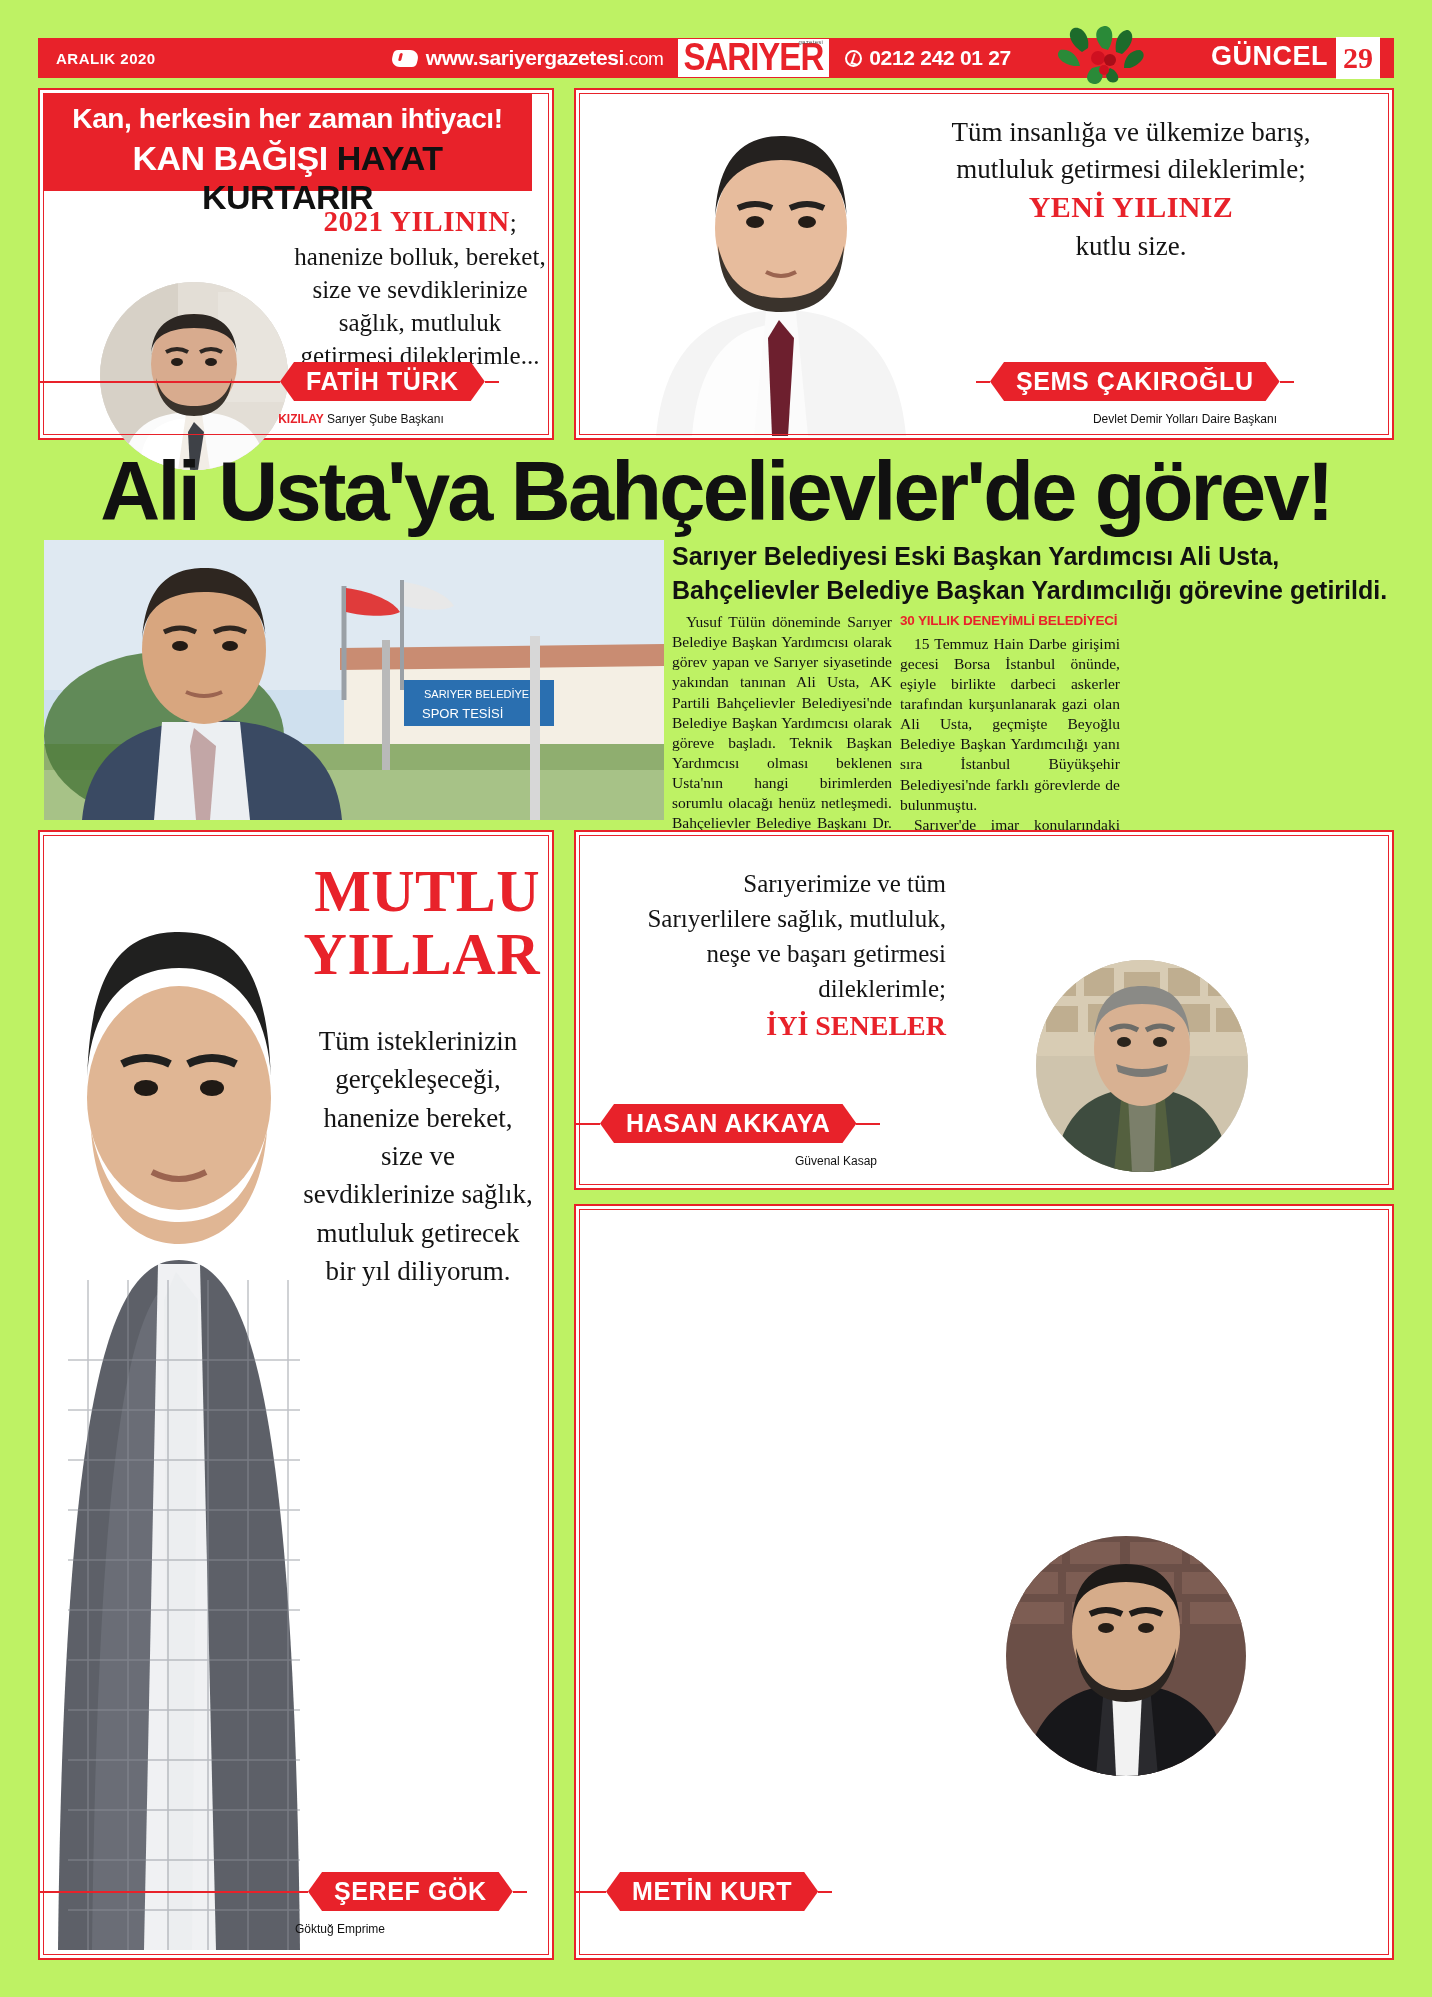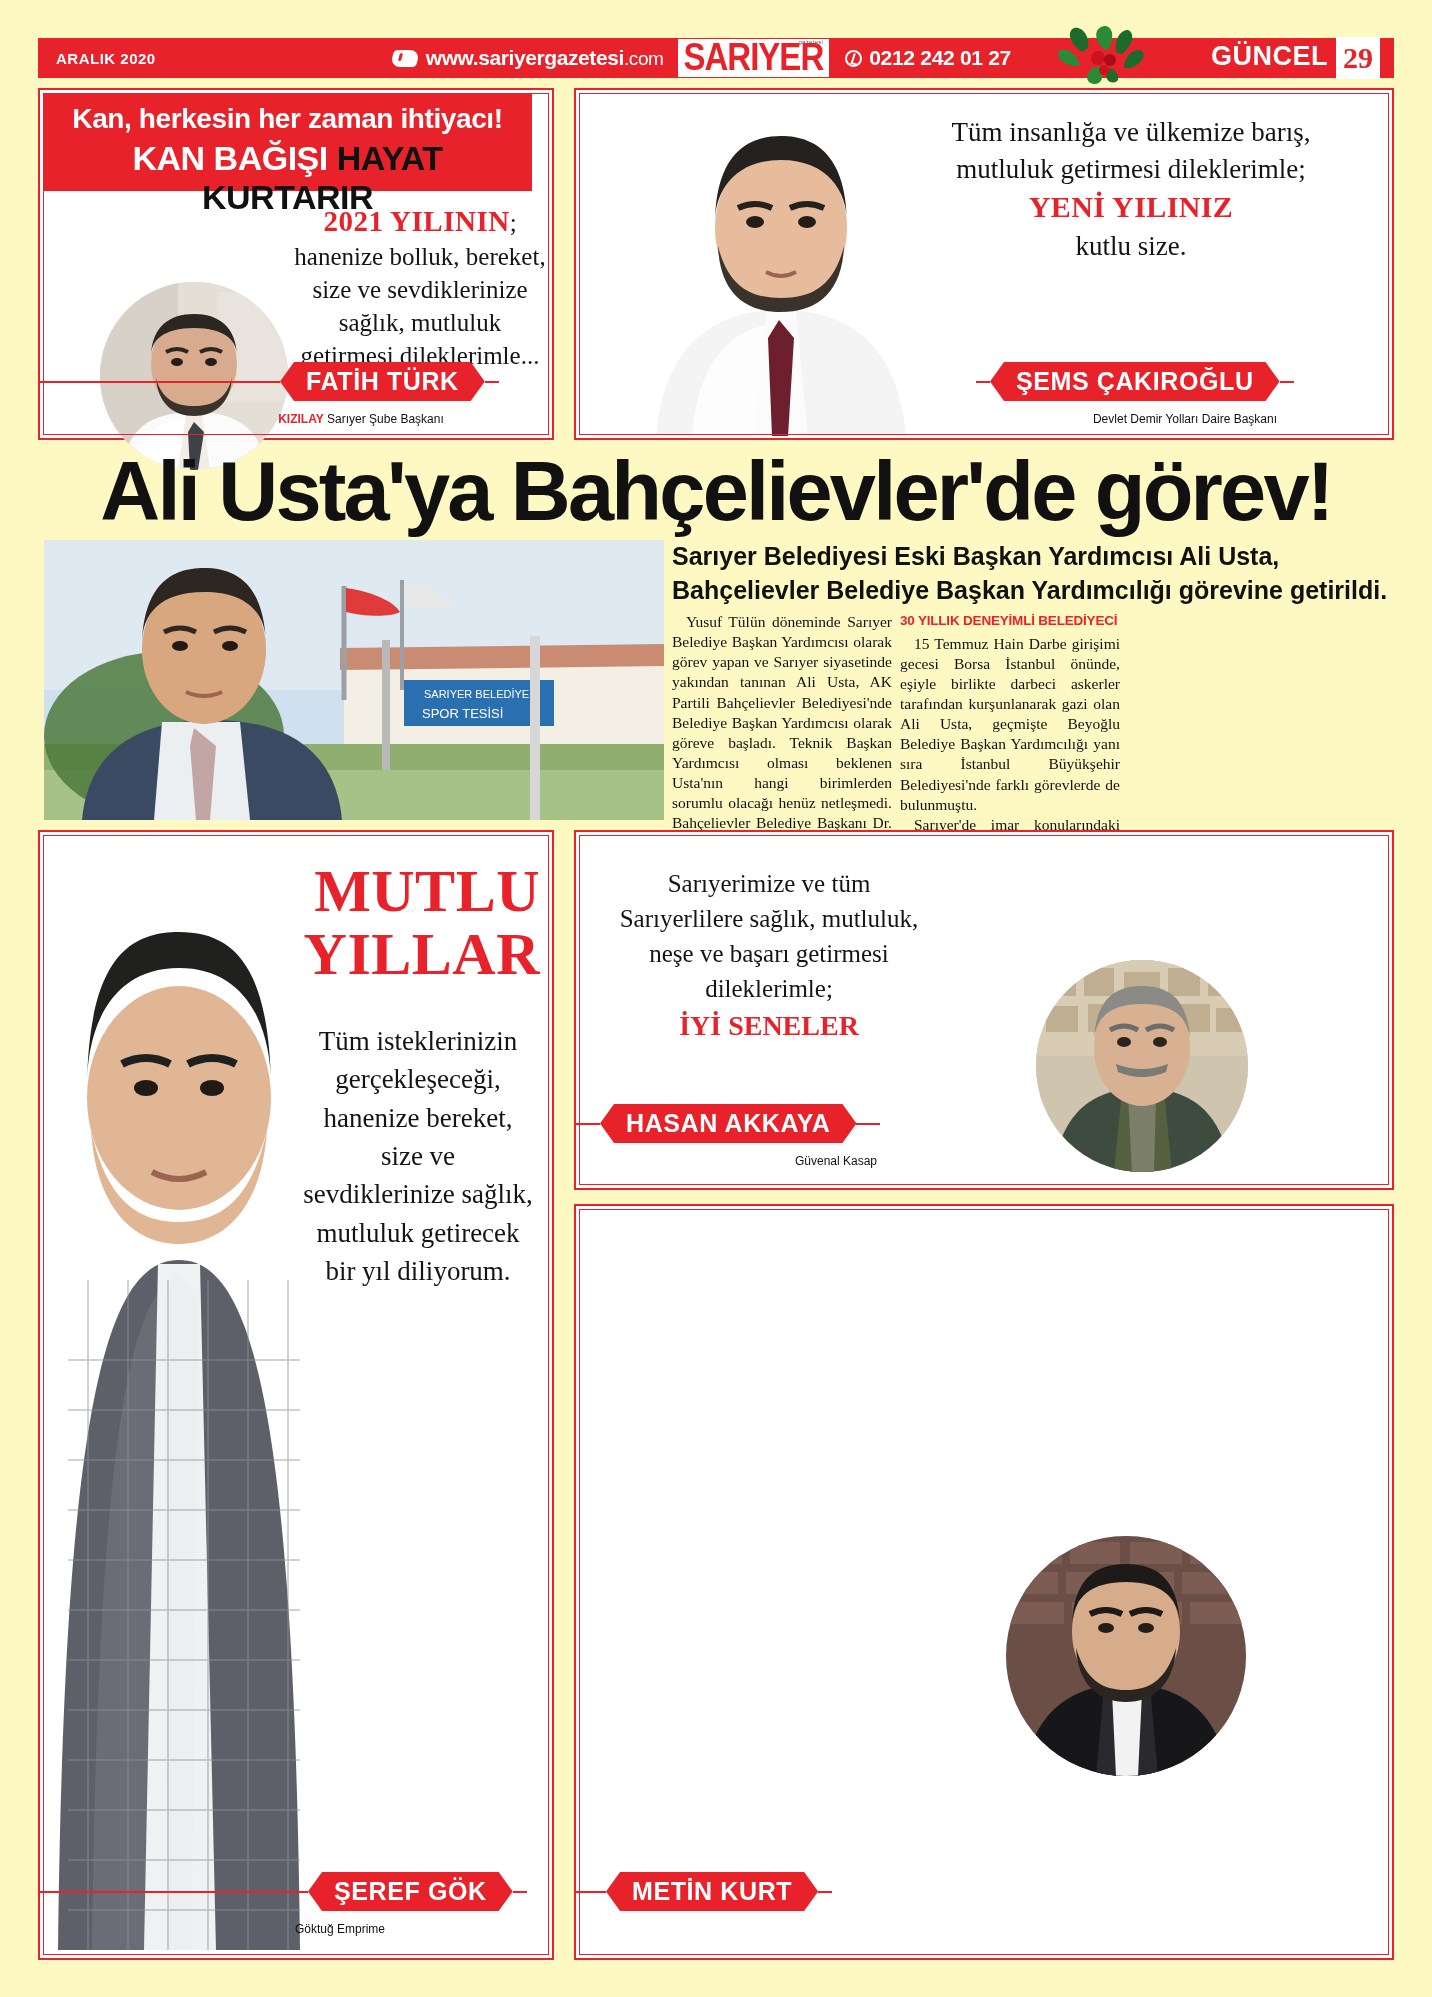--- a/index.html
+++ b/index.html
@@ -2,21 +2,21 @@
 <html><head>
 <meta charset="utf-8">
 <style>
   * { box-sizing: border-box; margin: 0; padding: 0; }
   html, body {
     width: 1432px; height: 1997px;
     background: #ffffff;
     font-family: "Liberation Serif", serif;
     overflow: hidden;
   }
-  .page { position: relative; width: 1432px; height: 1997px; background:#fef9c3; }
+  .page { position: relative; width: 1432px; height: 1997px; background:#bef264; }
 
   
   .masthead {
     position:absolute; left:38px; top:38px; width:1356px; height:40px;
     background:#e8222a; display:flex; align-items:center;
   }
   .mh-date {
     color:#fff; font-family:"Liberation Sans", sans-serif; font-weight:700;
     font-size:15px; letter-spacing:.5px; margin-left:18px;
   }
@@ -163,21 +163,21 @@
   }
   .b3-text{
     position:absolute; left:262px; top:190px; width:232px; text-align:center;
     font-family:"Liberation Serif", serif; font-size:27px; line-height:1.42;
     color:#141414;
   }
 
   
   #box4{ left:574px; top:830px; width:820px; height:360px; }
   .b4-text{
-    position:absolute; left:28px; top:34px; width:330px; text-align:center;
+    position:absolute; left:40px; top:34px; width:330px; text-align:right;
     font-family:"Liberation Serif", serif; font-size:25px; line-height:1.4;
     color:#141414;
   }
   .b4-text .red{ color:#e8222a; font-weight:700; font-size:28px; }
 
   
   #box5{ left:574px; top:1204px; width:820px; height:756px; }
   .b5-text{
     position:absolute; left:30px; top:48px; width:350px; text-align:center;
     font-family:"Liberation Serif", serif; font-size:25px; line-height:1.4;

